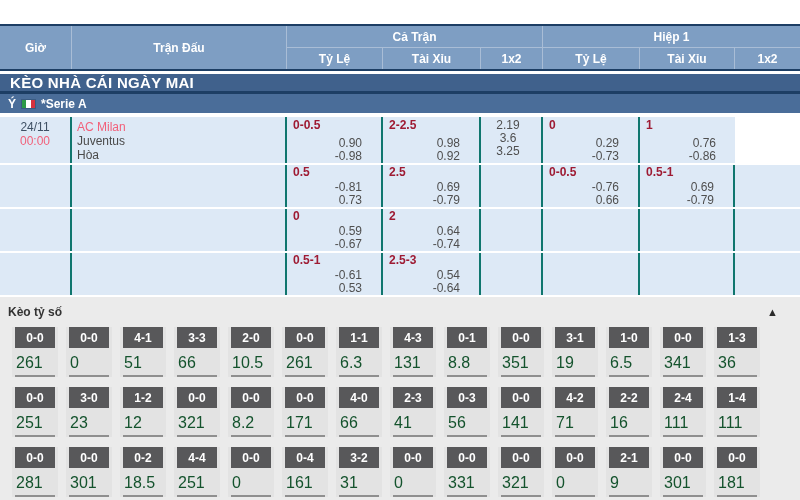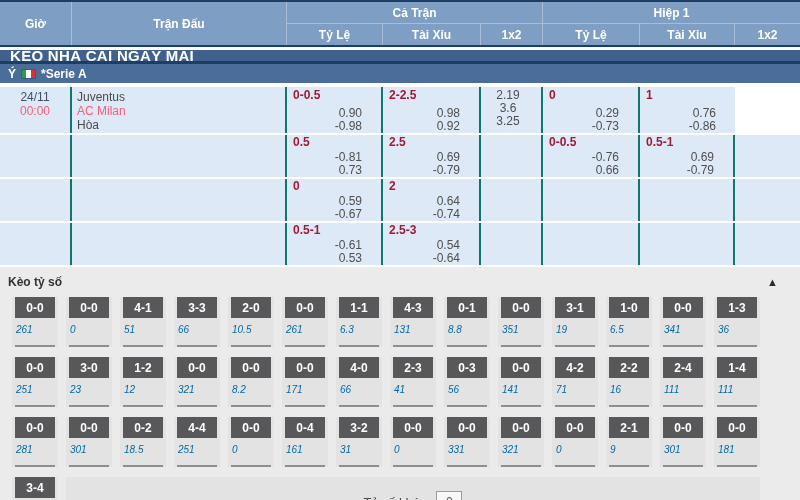--- a/index.html
+++ b/index.html
@@ -10,32 +10,32 @@
   }
   *{box-sizing:border-box;}
   html,body{margin:0;padding:0;}
   body{width:800px;height:500px;overflow:hidden;background:#fff;
        font-family:"Liberation Sans","DejaVu Sans",sans-serif;}
   .page{width:800px;height:500px;position:relative;}
 
   
   .header-grid{display:grid;grid-template-columns:72px 215px 96px 98px 62px 97px 95px 65px;
     grid-template-rows:22px 21px;background:var(--header-blue);
-    border-top:2px solid var(--navy-border);border-bottom:2px solid var(--navy-border);}
+    border-top:2px solid var(--navy-border);border-bottom:2px solid var(--navy-border);margin-top:24px;}
   .hcell{display:flex;align-items:center;justify-content:center;color:#fff;
     font-size:12px;font-weight:bold;border-right:1px solid #a9bdd6;}
   .h-time{grid-area:1/1/3/2;}
   .h-match{grid-area:1/2/3/3;}
   .h-ft{grid-area:1/3/2/6;border-bottom:1px solid #a9bdd6;}
   .h-fh{grid-area:1/6/2/9;border-bottom:1px solid #a9bdd6;border-right:none;}
   .h-s1{grid-area:2/3;} .h-s2{grid-area:2/4;} .h-s3{grid-area:2/5;}
   .h-s4{grid-area:2/6;} .h-s5{grid-area:2/7;} .h-s6{grid-area:2/8;border-right:none;}
 
   
-  .banner{height:14px;margin-top:3px;background:var(--banner-blue);
+  .banner{height:20px;margin-top:3px;background:var(--banner-blue);
     border-bottom:3px solid var(--navy-border);color:#fff;font-weight:bold;
     font-size:15px;display:flex;align-items:center;padding-left:10px;letter-spacing:.3px;}
   .league-bar{height:19px;background:var(--league-blue);color:#fff;font-weight:bold;
     font-size:12px;display:flex;align-items:center;padding-left:8px;gap:5px;}
   .flag{width:15px;height:10px;display:flex;border:1px solid #3a5b82;}
   .flag i{flex:1;} .f-g{background:#2d9a47;} .f-w{background:#fff;} .f-r{background:#d6323e;}
 
   
   #odds-rows{margin-top:4px;}
   .orow{display:grid;grid-template-columns:72px 215px 96px 98px 62px 97px 95px 65px;margin-bottom:2px;}
@@ -62,21 +62,21 @@
   .score-header{height:30px;display:flex;align-items:center;justify-content:space-between;
     padding:0 22px 0 8px;}
   .score-title{font-size:12px;font-weight:bold;color:#333;}
   .collapse-arrow{font-size:11px;color:#2b2b2b;cursor:pointer;line-height:1;}
   .score-grid{padding-left:12px;}
   .srow{display:grid;grid-template-columns:repeat(14,46px);column-gap:8px;margin-bottom:10px;}
   .score-cell{width:46px;height:50px;background:var(--cell-gray);position:relative;}
   .score-cell::after{content:"";position:absolute;left:3px;right:3px;bottom:0;height:2px;background:#8f8f8f;}
   .score-box{height:21px;margin:0 3px;background:var(--score-box-bg);color:#fff;font-weight:bold;
     font-size:12px;display:flex;align-items:center;justify-content:center;}
-  .score-odds{margin:6px 0 0 4px;font-size:10px;color:#0369a1;font-style:italic;}
+  .score-odds{margin:6px 0 0 4px;font-size:16px;color:#14532d;}
   .merged-cell{grid-column:2/-1;position:relative;background:var(--cell-gray);height:50px;
     display:flex;align-items:center;justify-content:center;gap:10px;}
   .merged-cell::after{content:"";position:absolute;left:0;right:0;bottom:0;height:2px;background:#8f8f8f;}
   .other-label{font-size:13px;color:#4a4a4a;}
   .other-box{width:26px;height:22px;border:1px solid #9b9b9b;background:#f8f8f8;
     display:flex;align-items:center;justify-content:center;font-size:12px;color:#555;}
 </style>
 </head>
 <body>
 
@@ -107,22 +107,22 @@
     <span>*Serie A</span>
   </div>
 
   <div id="odds-rows">
       <div class="orow main">
         <div class="ocell time-cell">
           <span class="date">24/11</span>
           <span class="time">00:00</span>
         </div>
         <div class="ocell match-cell">
+          <span class="team team-home">AC Milan</span>
           <span class="team">Juventus</span>
-          <span class="team team-home">AC Milan</span>
           <span class="team">Hòa</span>
         </div>
         <div class="ocell odds-cell">
           <span class="line">0-0.5</span>
           <span class="vals">
             <span>0.90</span>
             <span>-0.98</span>
           </span>
         </div>
         <div class="ocell odds-cell">

